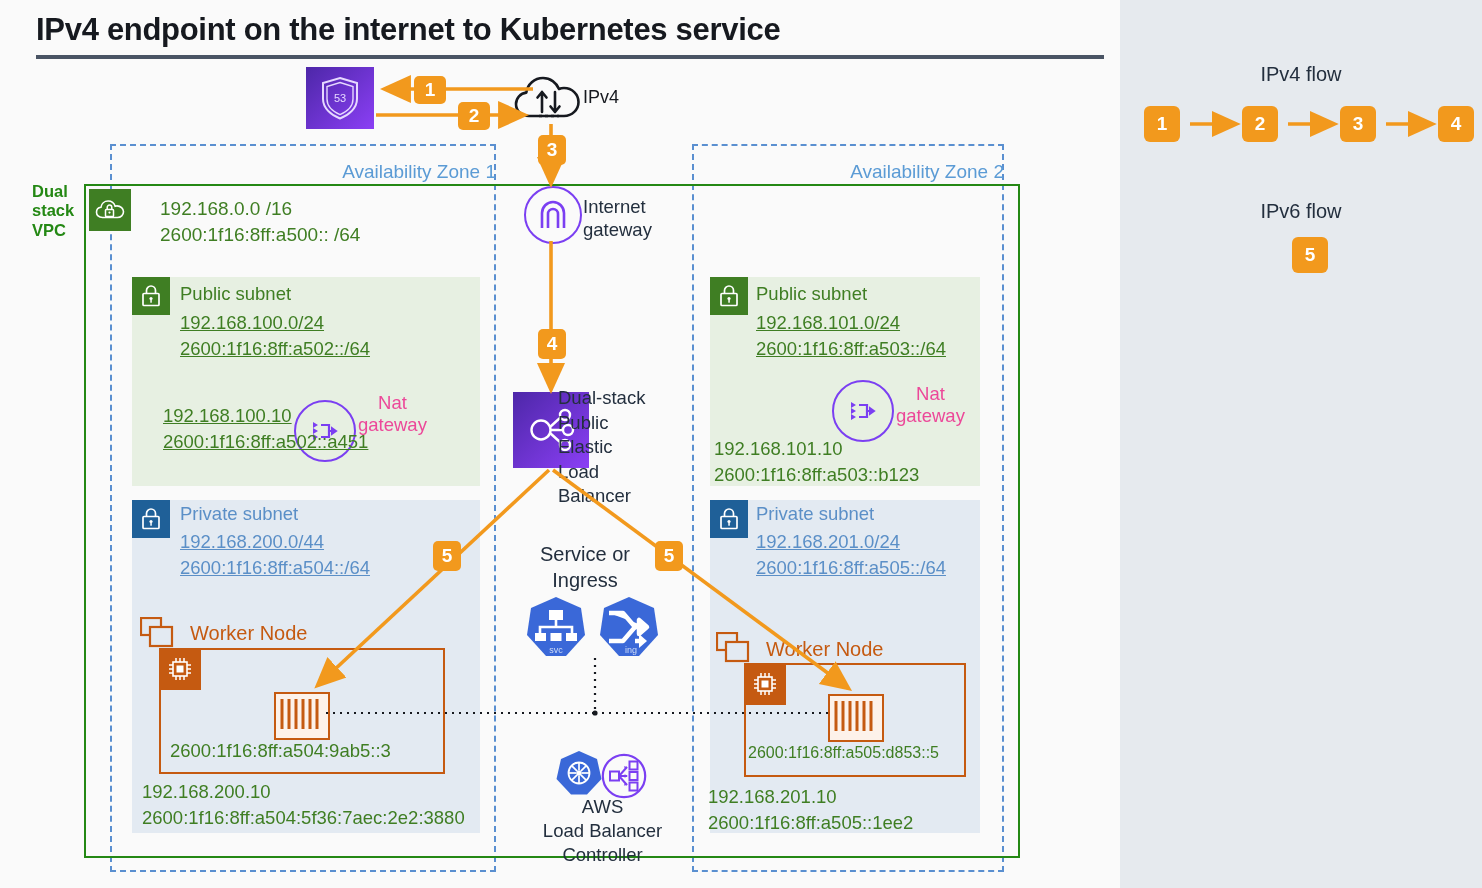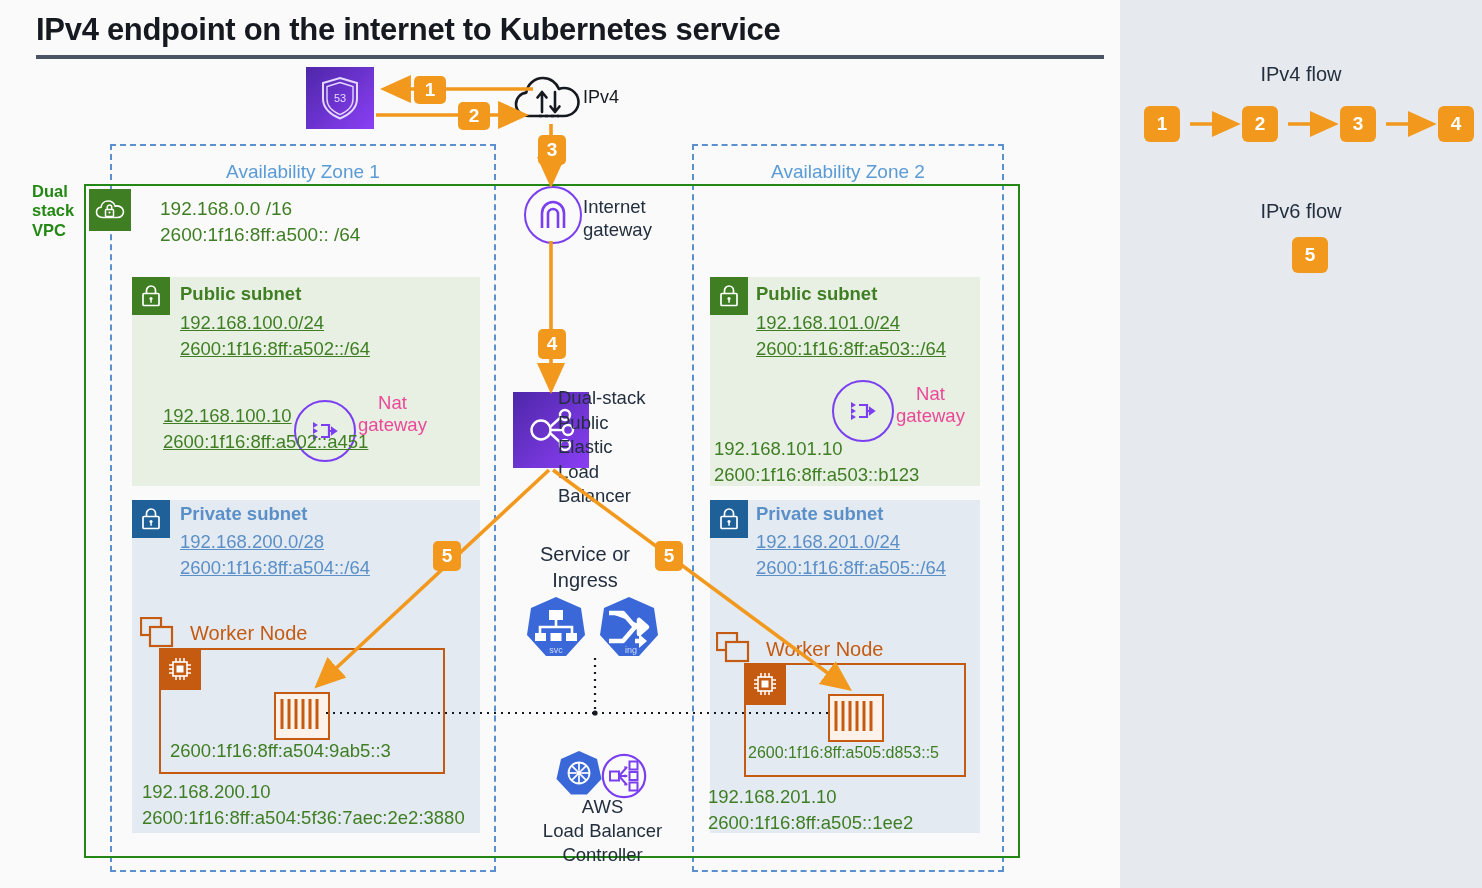--- a/index.html
+++ b/index.html
@@ -30,28 +30,28 @@
   
   #vpc-box{position:absolute;left:84px;top:184px;width:936px;height:674px;border:2.5px solid #248814;box-sizing:border-box;background:transparent;}
   #vpc-icon{position:absolute;left:89px;top:189px;width:42px;height:42px;background:#3f7e23;display:flex;align-items:center;justify-content:center;}
   #vpc-label{position:absolute;left:32px;top:182px;width:56px;font-size:16.5px;font-weight:bold;color:#248814;line-height:1.18;}
   #vpc-cidr{position:absolute;left:160px;top:196px;font-size:19px;color:#3f7e23;line-height:1.35;}
 
   
   .az-box{position:absolute;border:2px dashed #5a8fd0;box-sizing:border-box;background:transparent;}
   #az1-box{left:110px;top:144px;width:386px;height:728px;}
   #az2-box{left:692px;top:144px;width:312px;height:728px;}
-  .az-label{position:absolute;font-size:19px;color:#5b9bd5;text-align:center;}
+  .az-label{position:absolute;font-size:19px;color:#5b9bd5;text-align:right;}
   #az1-label{left:110px;top:161px;width:386px;}
   #az2-label{left:692px;top:161px;width:312px;}
 
   
   .subnet{position:absolute;box-sizing:border-box;}
   .subnet-icon{position:absolute;width:38px;height:38px;display:flex;align-items:center;justify-content:center;}
-  .subnet-title{position:absolute;font-size:18.5px;font-weight:bold;}
+  .subnet-title{position:absolute;font-size:18.5px;}
   .subnet-cidr{position:absolute;font-size:18.5px;line-height:1.38;text-decoration:underline;}
 
   .pub{background:#e7f0e2;}
   .priv{background:#e3eaf2;}
 
   #pub1{left:132px;top:277px;width:348px;height:209px;}
   #pub2{left:710px;top:277px;width:270px;height:209px;}
   #priv1{left:132px;top:500px;width:348px;height:333px;}
   #priv2{left:710px;top:500px;width:270px;height:333px;}
 
@@ -245,21 +245,21 @@
   <div class="subnet-icon" style="left:132px;top:500px;background:#1f6098;">
     <svg width="22" height="24" viewBox="0 0 22 24">
       <rect x="3" y="9.5" width="16" height="12" rx="1" fill="none" stroke="#fff" stroke-width="1.7"></rect>
       <path d="M6.5 9.5 V6.5 a4.5 4.5 0 0 1 9 0 v3" fill="none" stroke="#fff" stroke-width="1.7"></path>
       <circle cx="11" cy="14.5" r="1.6" fill="#fff"></circle>
         <rect x="10.3" y="15.5" width="1.5" height="3.2" fill="#fff"></rect>
     </svg>
   </div>
   <div class="subnet-title" style="left:180px;top:503px;color:#5b8fc7;">Private subnet</div>
   <div class="subnet-cidr" style="left:180px;top:529px;color:#5b8fc7;">
-    <div>192.168.200.0/28</div>
+    <div>192.168.200.0/44</div>
     <div>2600:1f16:8ff:a504::/64</div>
   </div>
 
   <div class="wn-stack" style="left:140px;top:617px;">
     <svg width="38" height="34" viewBox="0 0 38 34">
       <rect x="1" y="1" width="20" height="17" fill="none" stroke="#c55a11" stroke-width="2.2"></rect>
       <rect x="10" y="10" width="22" height="19" fill="#e3eaf2" stroke="#c55a11" stroke-width="2.2"></rect>
     </svg>
   </div>
   <div class="wn-title" style="left:190px;top:622px;">Worker Node</div>

